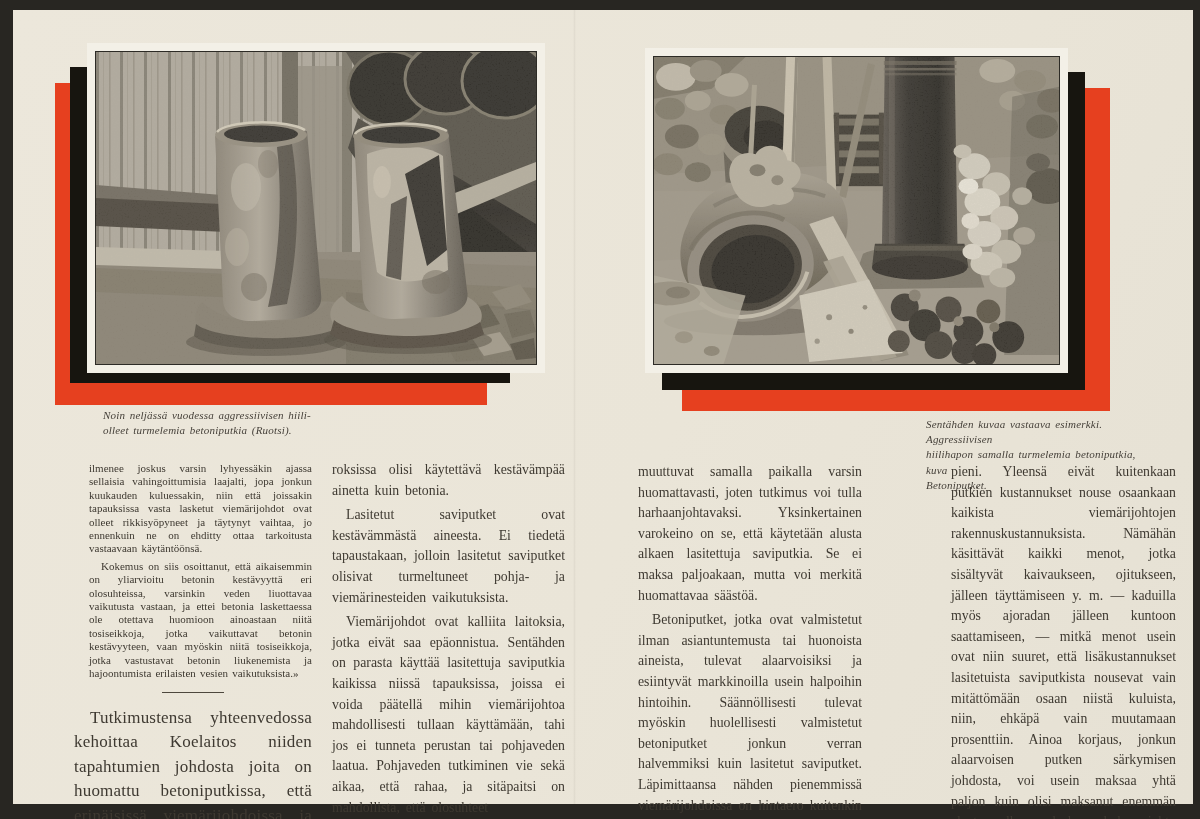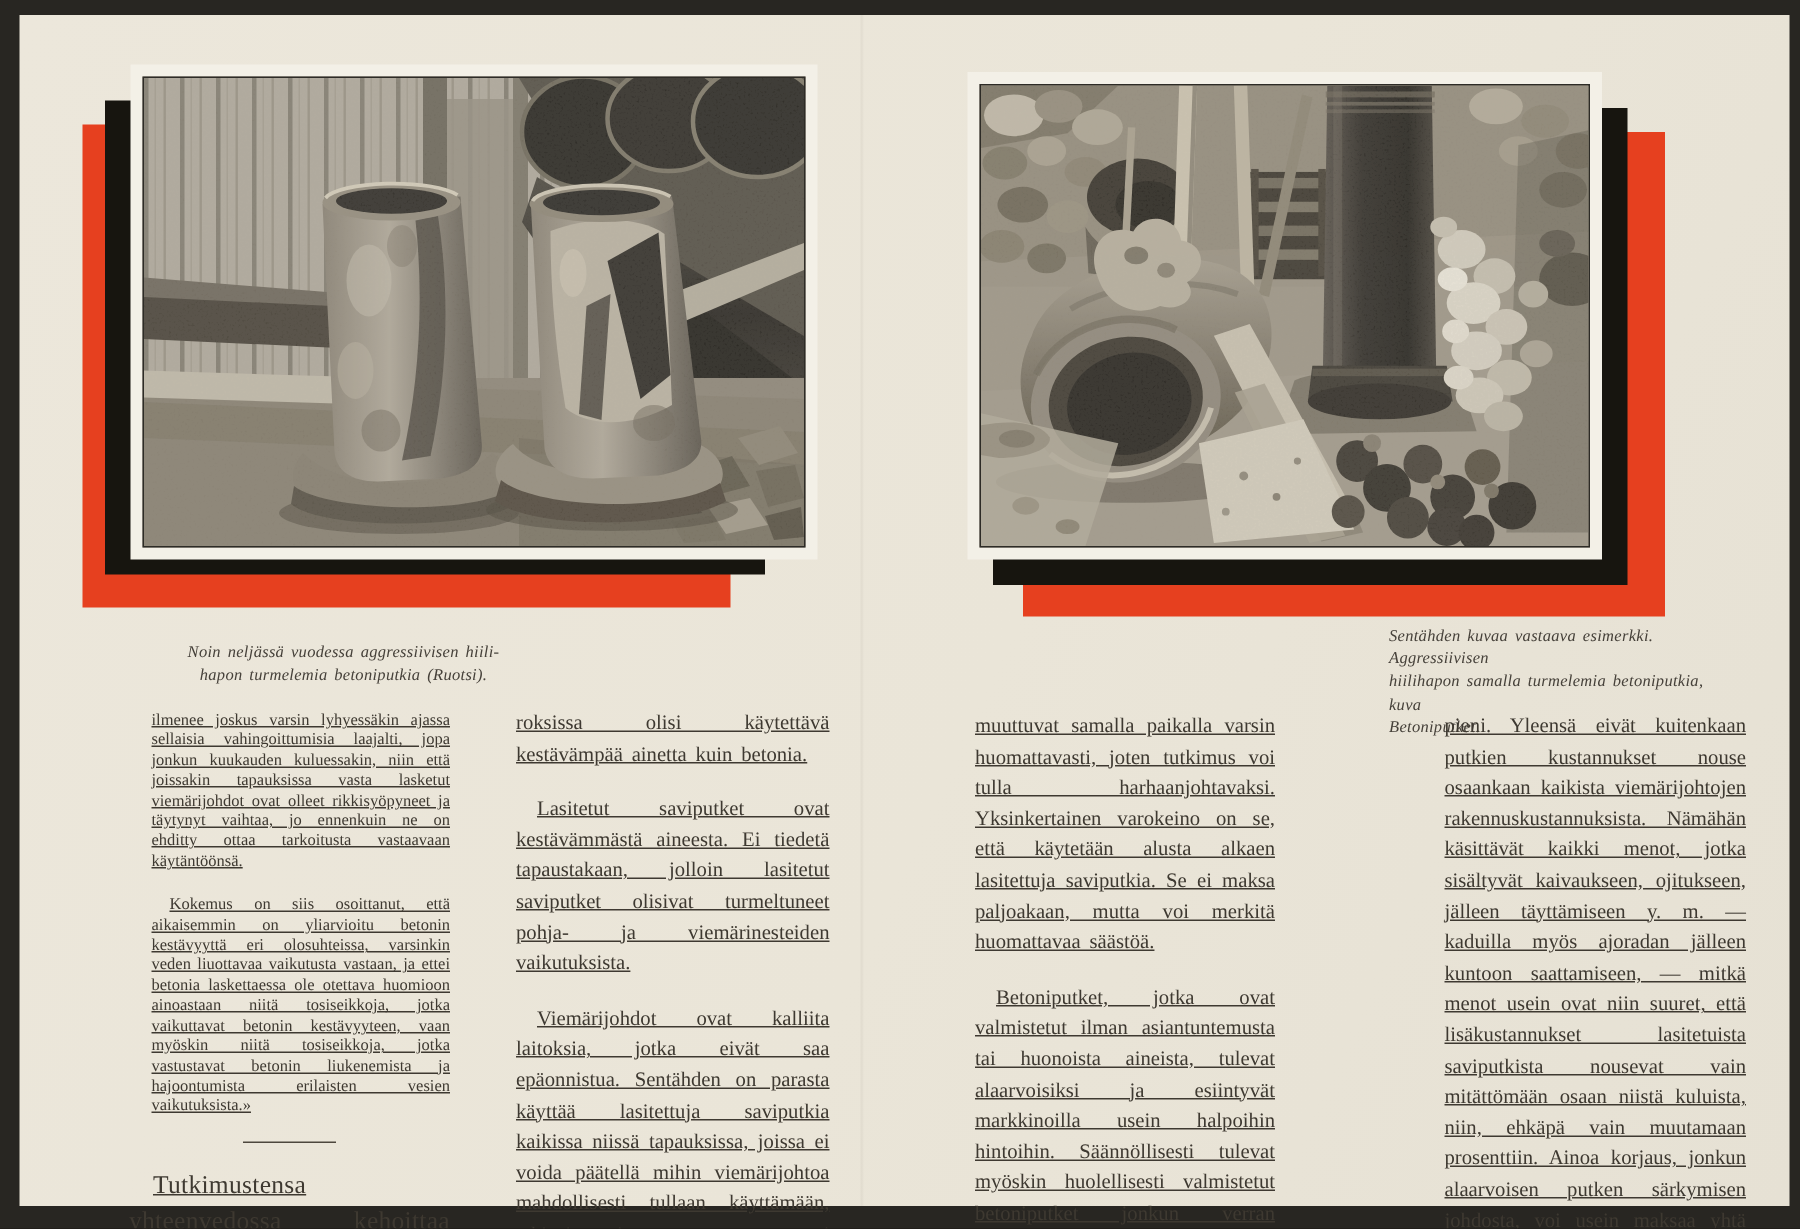--- a/index.html
+++ b/index.html
@@ -16,24 +16,24 @@
   .black-left{left:70px;top:67px;width:440px;height:316px;}
   .red-right{left:682px;top:88px;width:428px;height:323px;}
   .black-right{left:662px;top:72px;width:423px;height:318px;}
   .frame{position:absolute;background:#f3f0e7;padding:8px;box-sizing:border-box;}
   .frame-left{left:87px;top:43px;width:458px;height:330px;}
   .frame-right{left:645px;top:48px;width:423px;height:325px;}
   .photo{width:100%;height:100%;border:1px solid #2d2b26;overflow:hidden;box-sizing:border-box;background:#9a9284;}
   .photo svg{display:block;width:100%;height:100%;}
   .caption{position:absolute;font-style:italic;font-size:11px;line-height:15.2px;
            color:#46413a;letter-spacing:.2px;word-spacing:1.6px;}
-  .caption-left{left:103px;top:428px;width:252px;text-align:center;}
+  .caption-left{left:103px;top:408px;width:252px;}
   .caption-right{left:926px;top:417px;width:222px;}
   .col{position:absolute;text-align:justify;color:#3e3931;}
-  .col p{margin:16px;text-indent:14px;text-decoration:underline;}
+  .col p{margin:4px;text-indent:14px;}
   .col p.cont{text-indent:0;}
   .col1{left:70px;top:458px;width:246px;}
   .quote{margin-left:15px;font-size:11px;line-height:13.4px;word-spacing:1.4px;}
   .quote p{text-indent:12px;}
   .rule{width:62px;height:1px;background:#4d473d;margin:11px auto 13px auto;}
   .lead{font-size:17px;line-height:24.6px;letter-spacing:.2px;word-spacing:2.2px;}
   .lead p{text-indent:16px;}
   .bodycol{font-size:13.8px;line-height:20.6px;word-spacing:2.4px;}
   .col2{left:328px;top:456px;width:241px;}
   .col3{left:634px;top:458px;width:232px;}
@@ -129,21 +129,21 @@
         <ellipse cx="340" cy="230" rx="14" ry="12" fill="#6b6455" opacity="0.5"></ellipse>
         <ellipse cx="305" cy="84" rx="48" ry="12" fill="#8e8676"></ellipse>
         <ellipse cx="305" cy="83" rx="39" ry="8.5" fill="#262420"></ellipse>
         <path d="M259,82 A48,12 0 0 1 351,79" stroke="#d2cab7" stroke-width="2.5" fill="none"></path>
         <rect width="440" height="312" filter="url(#grain1)" opacity="0.2"></rect>
       </svg>
     </div>
   </div>
   <div class="caption caption-left">
     <div>Noin neljässä vuodessa aggressiivisen hiili-</div>
-    <div>hapon turmelemia betoniputkia (Ruotsi).</div>
+    <div>olleet turmelemia betoniputkia (Ruotsi).</div>
   </div>
 
   <div class="accent red red-right"></div>
   <div class="accent black black-right"></div>
   <div class="frame frame-right">
     <div class="photo">
       <svg viewBox="0 0 407 309" preserveAspectRatio="none">
         <defs>
           <linearGradient id="vpipe" x1="0" y1="0" x2="1" y2="0">
             <stop offset="0" stop-color="#58524a"></stop>

